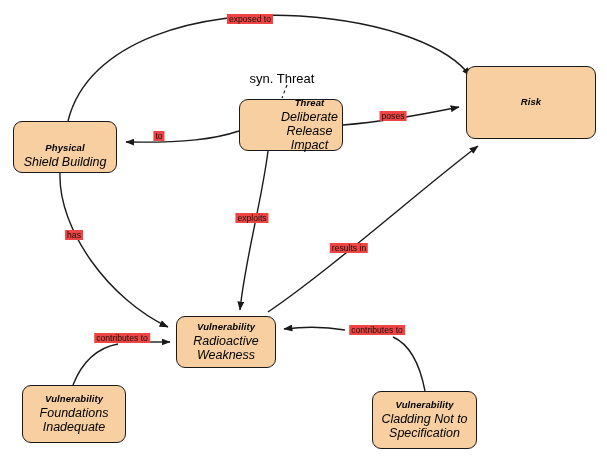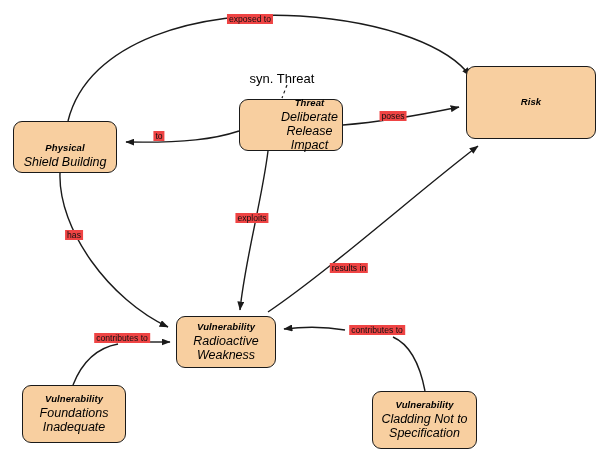--- a/index.html
+++ b/index.html
@@ -136,19 +136,19 @@
     <div class="node-type">Vulnerability</div>
     <div class="node-label">Cladding Not to
 Specification</div>
   </div>
 
   <div class="edge-label" style="left:250px; top:19px;">exposed to</div>
   <div class="edge-label" style="left:159px; top:136px;">to</div>
   <div class="edge-label" style="left:393px; top:116px;">poses</div>
   <div class="edge-label" style="left:252px; top:218px;">exploits</div>
   <div class="edge-label" style="left:74px; top:235px;">has</div>
-  <div class="edge-label" style="left:349px; top:248px;margin-top:20px;">results in</div>
+  <div class="edge-label" style="left:349px; top:248px;">results in</div>
   <div class="edge-label" style="left:122px; top:338px;">contributes to</div>
   <div class="edge-label" style="left:377px; top:330px;">contributes to</div>
 
   <div class="annotation" style="left:282px; top:78px;">syn. Threat</div>
 
 </div>
 
 </body></html>

